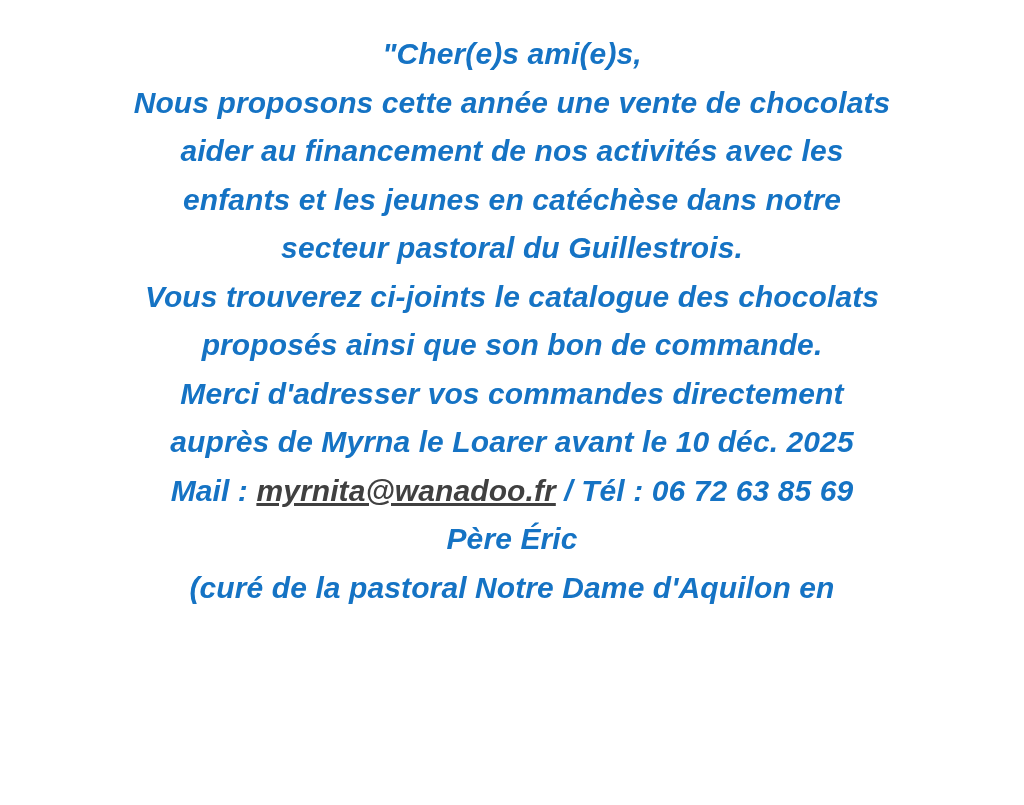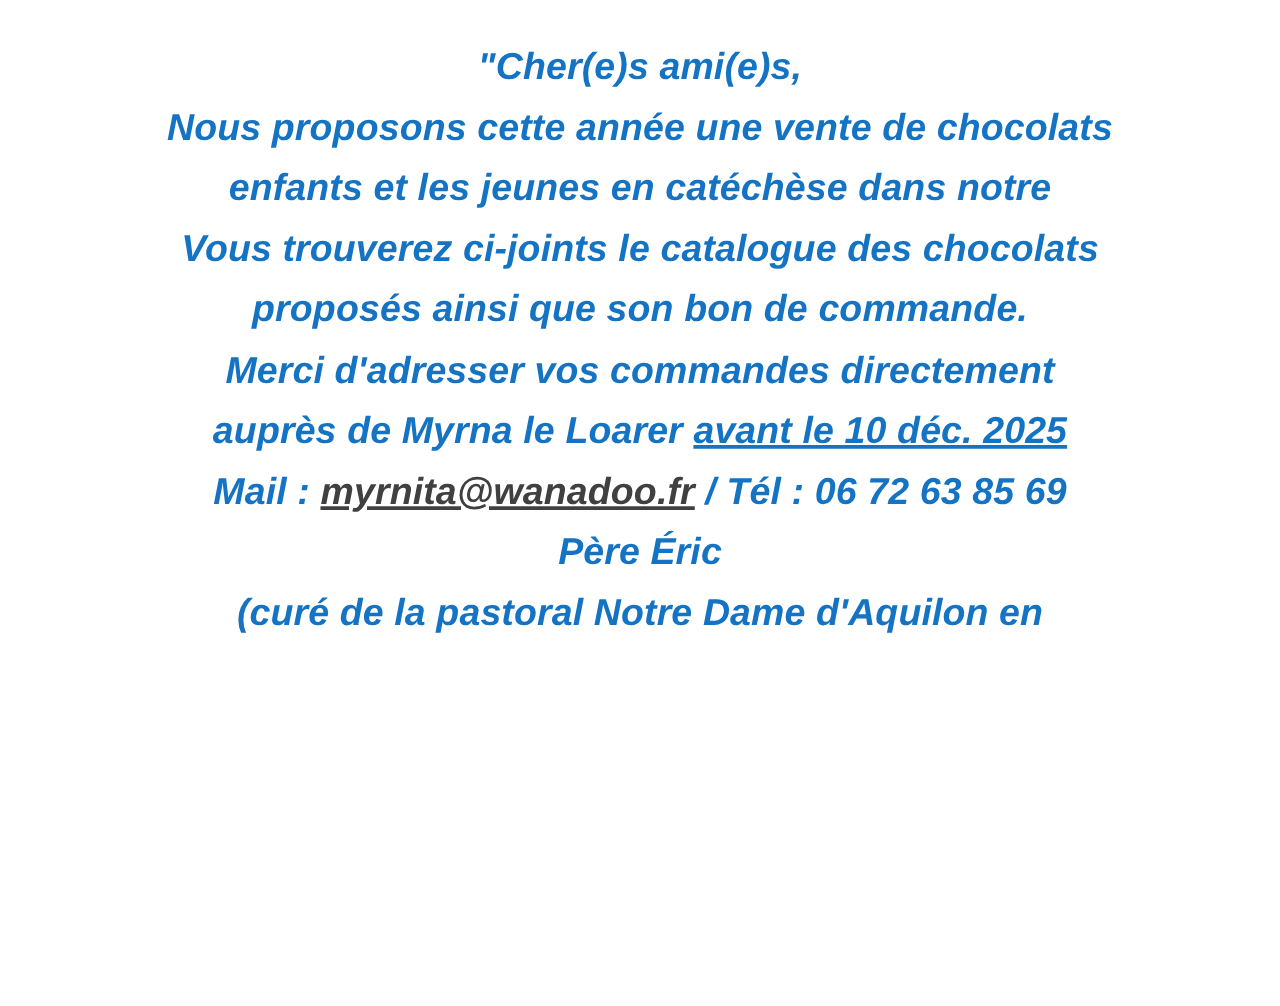--- a/index.html
+++ b/index.html
@@ -34,21 +34,20 @@
     letter-spacing: 0.1px;
   }
   .line {
     display: block;
     white-space: normal;
   }
   .bold-line {
     font-weight: 700;
   }
   .underline {
-    text-decoration: underline;
     text-underline-offset: 2px;
     text-align: center;
   }
   .mail-link {
     color: #404040;
     font-weight: 700;
     text-decoration: underline;
     text-underline-offset: 2px;
   }
   .nowrap {
@@ -56,21 +55,23 @@
   }
 </style>
 </head>
 <body>
 
 <div class="page">
   <div class="message">
 
     <span class="line">"Cher(e)s ami(e)s,</span>
     <span class="line">Nous proposons cette année une vente de chocolats</span>
+    <span class="line">aider au financement de nos activités avec les</span>
     <span class="line">enfants et les jeunes en catéchèse dans notre</span>
+    <span class="line">secteur pastoral du Guillestrois.</span>
     <span class="line">Vous trouverez ci-joints le catalogue des chocolats</span>
     <span class="line">proposés ainsi que son bon de commande.</span>
     <span class="line">Merci d'adresser vos commandes directement</span>
 
     <span class="line"><span>auprès de Myrna le Loarer </span><span class="underline nowrap">avant le 10 déc. 2025</span></span>
 
     <span class="line bold-line"><span>Mail : </span><a class="mail-link" href="#">myrnita@wanadoo.fr</a><span> / </span><span>Tél : </span><span class="nowrap">06 72 63 85 69</span></span>
 
     <span class="line">Père Éric</span>
     <span class="line">(curé de la pastoral Notre Dame d'Aquilon en</span>

